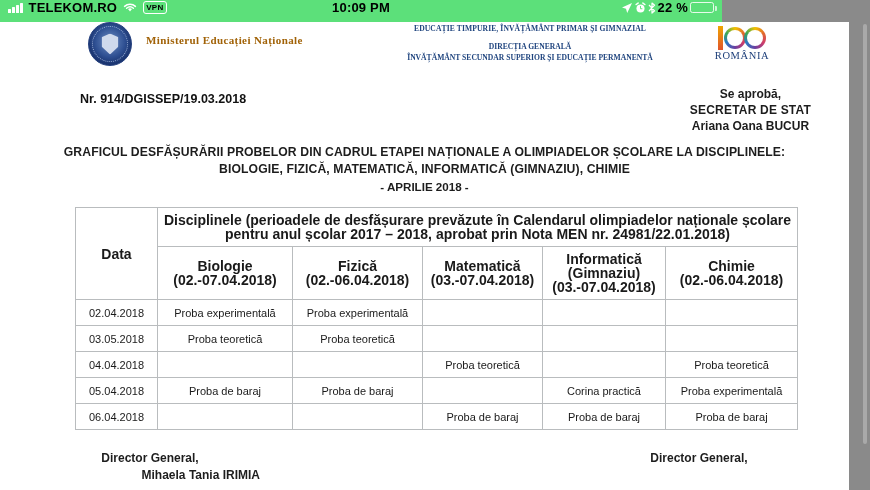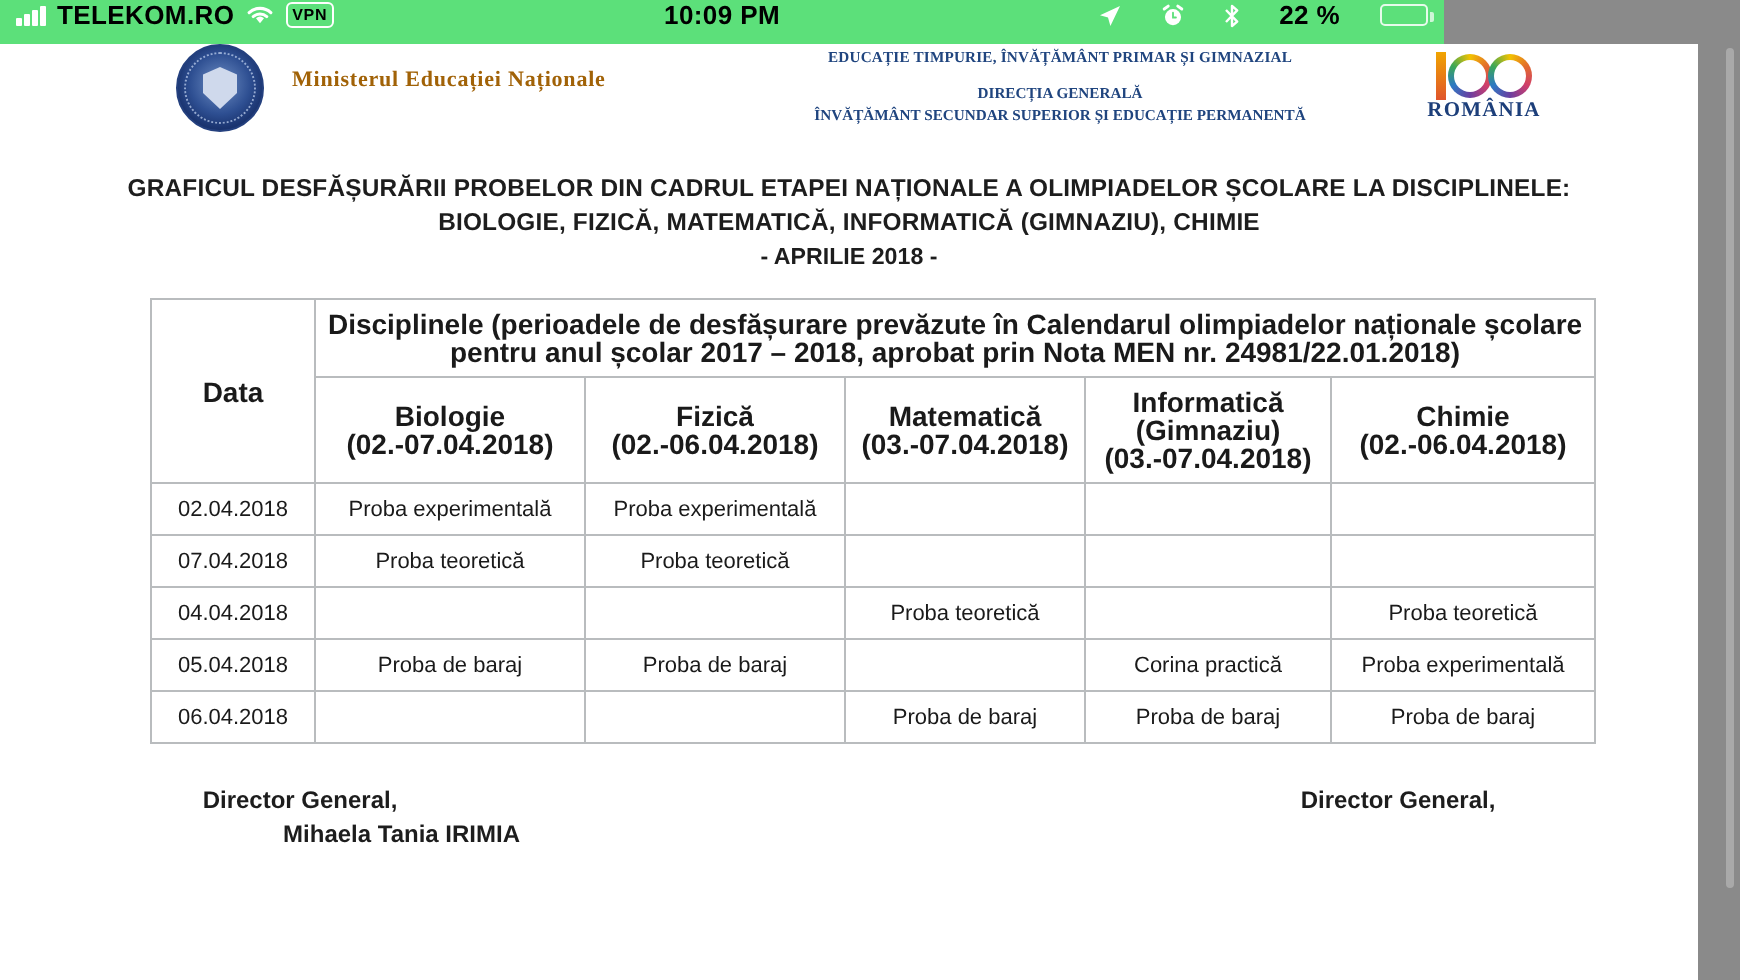--- a/index.html
+++ b/index.html
@@ -22,21 +22,21 @@
     width: 722px; height: 22px;
     background: #5ce07a;
     color: #000000;
     display: flex; align-items: flex-start;
     font-size: 13px; font-weight: bold;
     letter-spacing: .2px;
     z-index: 30;
   }
   .sb-left { display: flex; align-items: center; gap: 6px; padding-left: 8px; flex: 1 1 0; }
   .sb-center { display: flex; align-items: center; justify-content: center; flex: 0 0 auto; }
-  .sb-right { display: flex; align-items: center; justify-content: flex-end; gap: 20px; padding-right: 8px; flex: 1 1 0; }
+  .sb-right { display: flex; align-items: center; justify-content: flex-end; gap: 2px; padding-right: 8px; flex: 1 1 0; }
 
   .bars { display: inline-flex; align-items: flex-end; gap: 1.5px; height: 11px; }
   .bars i { display: block; width: 2.5px; background: #fff; border-radius: .5px; }
   .bars i:nth-child(1) { height: 4px; }
   .bars i:nth-child(2) { height: 6px; }
   .bars i:nth-child(3) { height: 8px; }
   .bars i:nth-child(4) { height: 10px; }
 
   .carrier { font-size: 13px; font-weight: 600; }
 
@@ -134,21 +134,21 @@
   .cent-mark .o {
     width: 22px; height: 22px; border-radius: 50%;
     border: 3.5px solid transparent;
     background:
       linear-gradient(#fff,#fff) padding-box,
       conic-gradient(#f2c200,#e26a2c,#cf3d6b,#6b3fa0,#2d79c4,#3aa757,#f2c200) border-box;
   }
   .cent-mark .o.two { margin-left: -3px; }
   .cent-label {
     font-family: "Liberation Serif", serif;
-    font-size: 10.5px; font-weight: bold; color: #1d3f7a;
+    font-size: 10.5px; font-weight: normal; color: #1d3f7a;
     letter-spacing: .6px; margin-top: -2px;
   }
 
   
   .nr-row { position: relative; height: 58px; }
   .nr {
     position: absolute; left: 80px; top: 8px;
     font-size: 12.5px; font-weight: bold; color: #111;
   }
   .approve {
@@ -261,20 +261,28 @@
       <div class="centenary">
         <div class="cent-mark">
           <span class="one"></span>
             <span class="o"></span>
             <span class="o two"></span>
         </div>
         <div class="cent-label">ROMÂNIA</div>
       </div>
     </div>
 
+    <div class="nr-row">
+      <div class="nr">Nr. 914/DGISSEP/19.03.2018</div>
+      <div class="approve">
+        <div class="a1">Se aprobă,</div>
+        <div class="a2">SECRETAR DE STAT</div>
+        <div class="a3">Ariana Oana BUCUR</div>
+      </div>
+    </div>
 
     <div class="title-block">
       <div class="t1">GRAFICUL DESFĂȘURĂRII PROBELOR DIN CADRUL ETAPEI NAȚIONALE A OLIMPIADELOR ȘCOLARE LA DISCIPLINELE:</div>
       <div class="t2">BIOLOGIE, FIZICĂ, MATEMATICĂ, INFORMATICĂ (GIMNAZIU), CHIMIE</div>
       <div class="t3">- APRILIE 2018 -</div>
     </div>
 
     <div class="table-wrap">
       <table class="sched">
         <colgroup>
@@ -317,21 +325,21 @@
         <tbody>
           <tr class="body-row">
             <td class="datecell">02.04.2018</td>
             <td>Proba experimentală</td>
             <td>Proba experimentală</td>
             <td></td>
             <td></td>
             <td></td>
           </tr>
           <tr class="body-row">
-            <td class="datecell">07.04.2018</td>
+            <td class="datecell">03.05.2018</td>
             <td>Proba teoretică</td>
             <td>Proba teoretică</td>
             <td></td>
             <td></td>
             <td></td>
           </tr>
           <tr class="body-row">
             <td class="datecell">04.04.2018</td>
             <td></td>
             <td></td>

